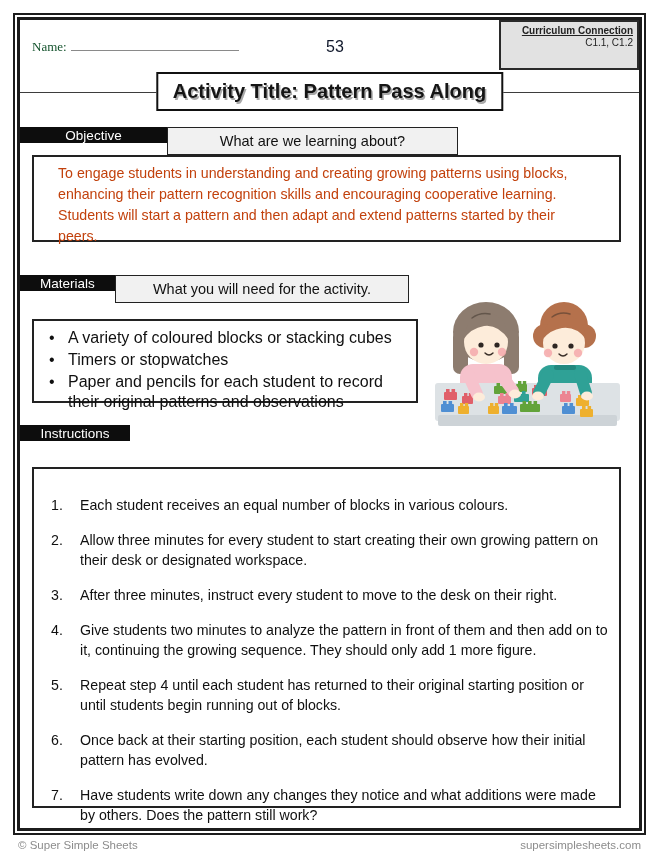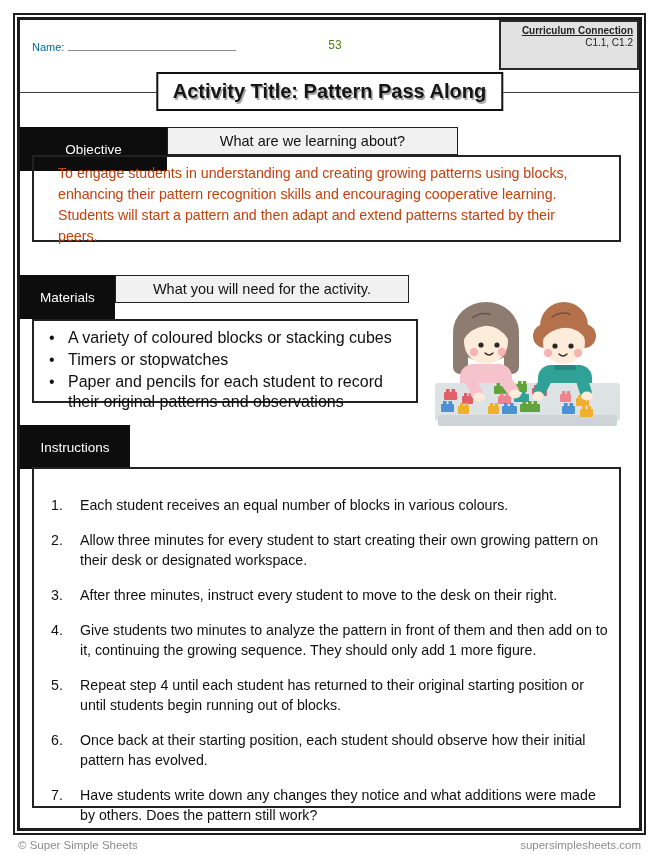--- a/index.html
+++ b/index.html
@@ -24,33 +24,33 @@
   *{margin:0;padding:0;box-sizing:border-box;}
   html,body{background:#fff;}
   body{font-family:"Liberation Sans","DejaVu Sans",sans-serif;color:#151515;}
   .page{position:relative;width:659px;height:855px;background:#fff;overflow:hidden;}
 
   
   .sheet{position:absolute;left:13px;top:13px;width:633px;height:822px;border:2px solid var(--border-black);padding:2px;}
   .sheet-inner{position:relative;width:100%;height:100%;border:3px solid var(--border-black);overflow:hidden;}
 
   
-  .name-row{position:absolute;left:12px;top:18px;font-size:11px;color:#0369a1;}
+  .name-row{position:absolute;left:12px;top:18px;font-size:13px;color:#14532d;font-family:Liberation Serif, serif;}
   .name-line{display:inline-block;width:168px;border-bottom:1.4px solid #8a8a8a;height:13px;margin-left:4px;}
-  .page-number{position:absolute;left:11px;right:0;top:18px;text-align:center;font-size:12px;color:#4d7c0f;}
+  .page-number{position:absolute;left:11px;right:0;top:18px;text-align:center;font-size:16px;color:#0f172a;}
   .curriculum-box{position:absolute;top:0;right:0;width:140px;background:var(--curriculum-gray);border:2px solid #2a2a2a;text-align:right;padding:3px 4px 20px;}
   .curriculum-title{font-size:10px;font-weight:700;text-decoration:underline;color:#222;}
   .curriculum-codes{font-size:10px;color:#222;margin-top:1px;}
 
   
   .title-band{position:absolute;left:0;right:0;top:72px;border-top:1.6px solid #3d3d3d;}
   .title-box{position:absolute;top:52px;left:50%;transform:translateX(-50%);background:#fff;border:2.5px solid #111;padding:6px 15px;font-size:20px;font-weight:700;white-space:nowrap;text-shadow:1.5px 1.5px 0 #a9a9a9;}
 
   
-  .bar-black{position:absolute;height:44px;background:var(--bar-black);color:#fff;display:flex;align-items:center;justify-content:center;font-size:13.5px;}
+  .bar-black{position:absolute;height:16px;background:var(--bar-black);color:#fff;display:flex;align-items:center;justify-content:center;font-size:13.5px;}
   .bar-gray{position:absolute;height:28px;background:var(--label-gray);border:1.5px solid #222;display:flex;align-items:center;justify-content:center;font-size:14.5px;color:#111;}
   .obj-black{left:0;top:107px;width:147px;}
   .obj-gray{left:147px;top:107px;width:291px;}
   .mat-black{left:0;top:255px;width:95px;}
   .mat-gray{left:95px;top:255px;width:294px;}
   .ins-black{left:0;top:405px;width:110px;}
   .ins-gray{left:110px;top:405px;width:279px;}
 
   
   .objective-box{position:absolute;left:12px;top:135px;width:589px;height:87px;border:2px solid #222;padding:6px 24px;font-size:14.2px;line-height:21px;color:#c2410c;}

